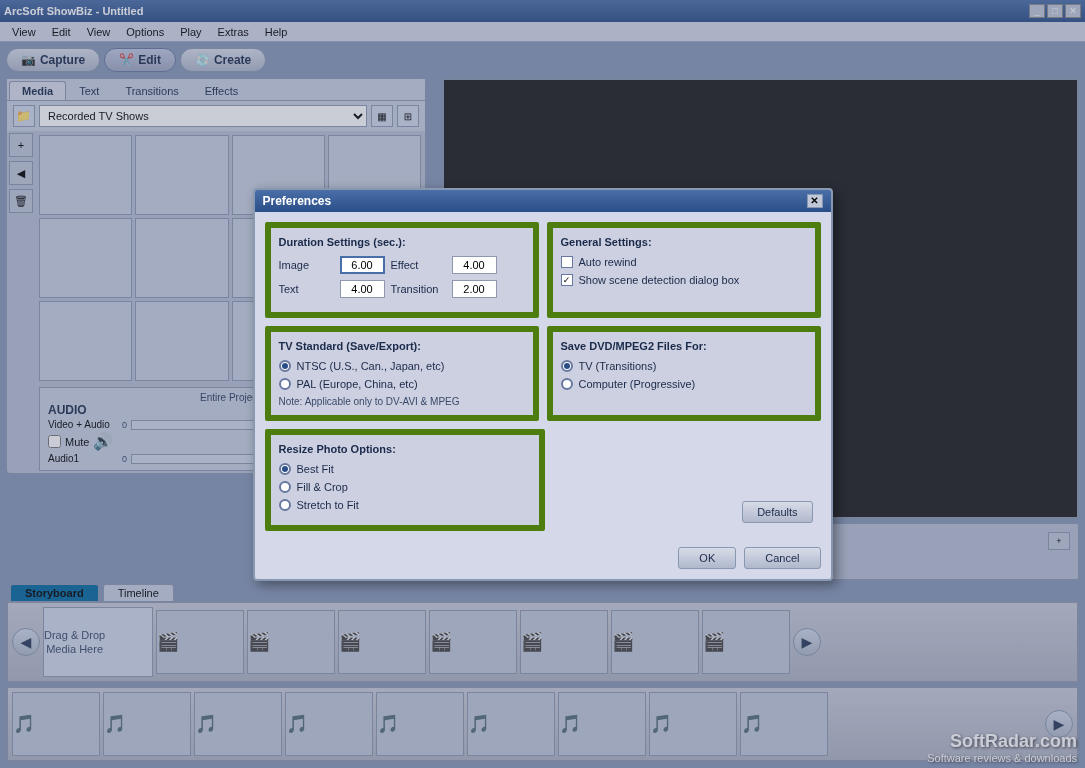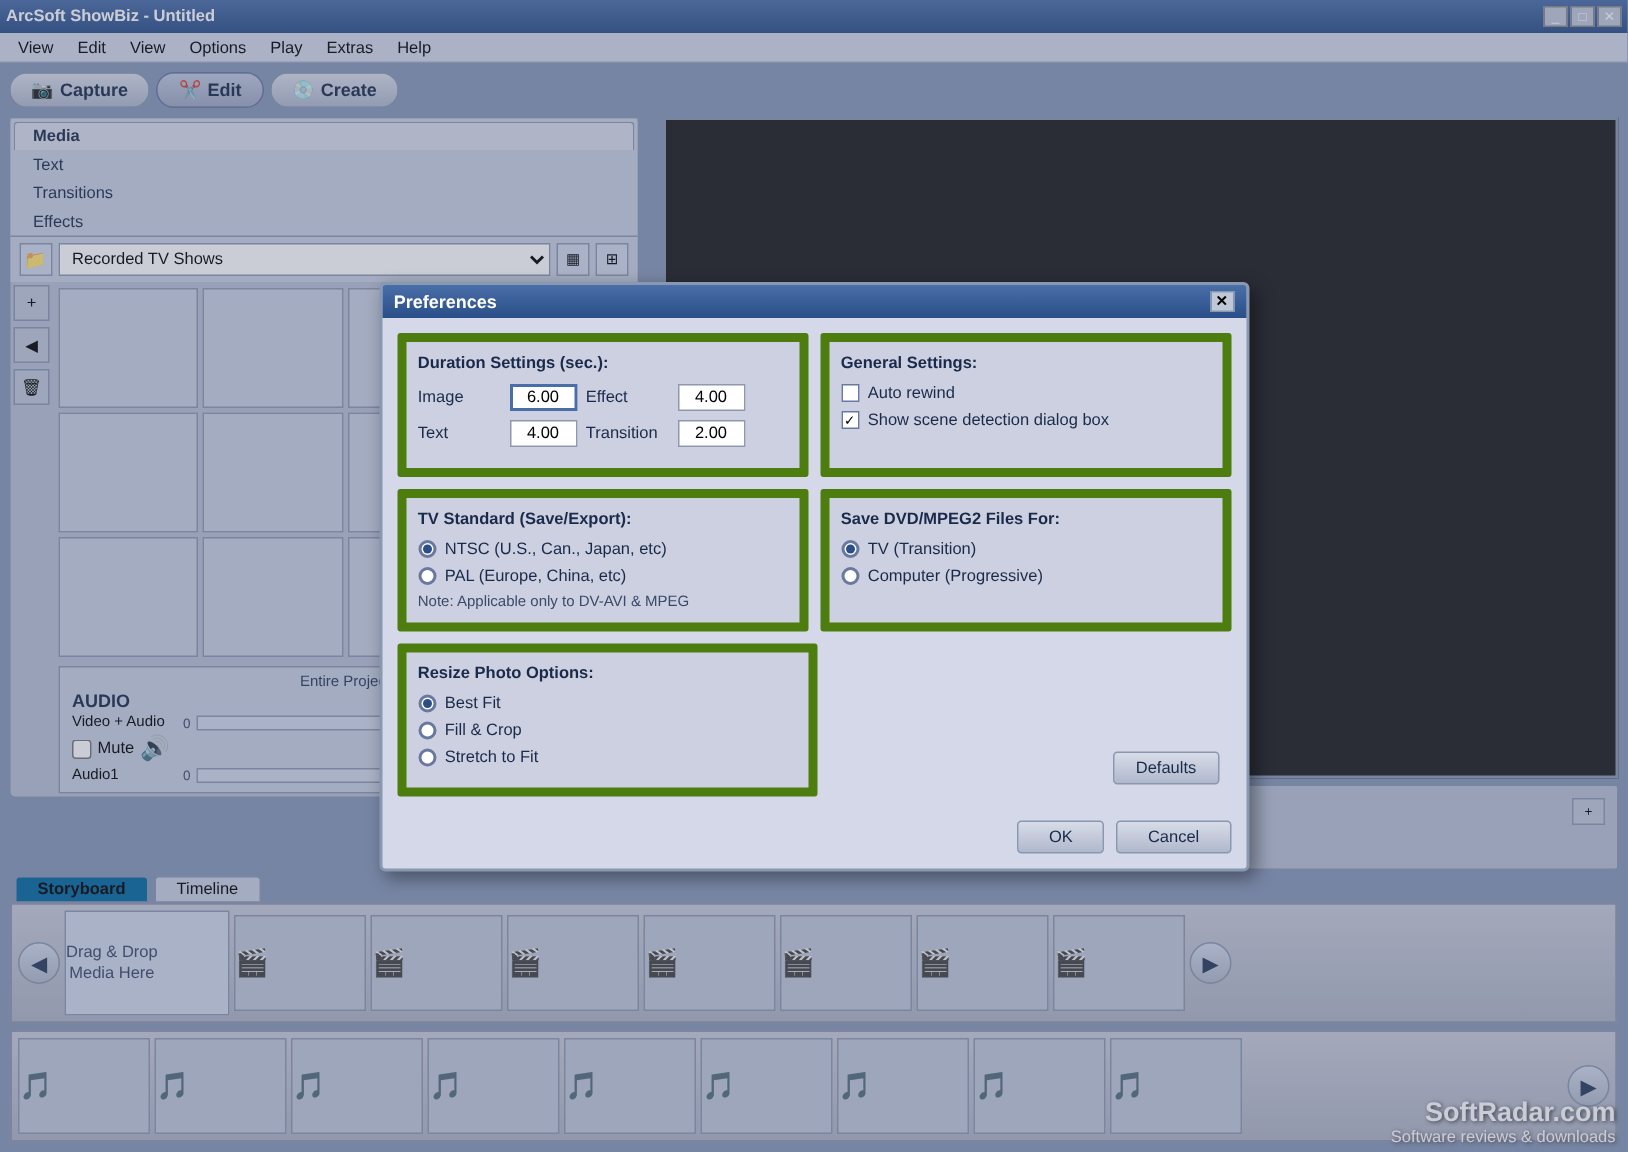--- a/index.html
+++ b/index.html
@@ -109,21 +109,20 @@
       border-radius: 4px;
       display: flex;
       flex-direction: column;
     }
 
     .tabs-row {
       display: flex;
       background: #c8d0e0;
       border-bottom: 1px solid #9098b0;
       padding: 2px 2px 0;
-      flex-direction: column;
     }
     .tab {
       padding: 3px 12px;
       font-size: 11px;
       cursor: pointer;
       border: 1px solid transparent;
       border-bottom: none;
       border-radius: 3px 3px 0 0;
       color: #1a2a4a;
     }
@@ -752,21 +751,21 @@
             <div class="radio-circle"></div>
             <span class="radio-label">PAL (Europe, China, etc)</span>
           </div>
           <div class="note-text">Note: Applicable only to DV-AVI &amp; MPEG</div>
         </div>
 
         <div class="dialog-section">
           <div class="dialog-section-title">Save DVD/MPEG2 Files For:</div>
           <div class="radio-row">
             <div class="radio-circle checked"></div>
-            <span class="radio-label">TV (Transition)</span>
+            <span class="radio-label">TV (Transitions)</span>
           </div>
           <div class="radio-row">
             <div class="radio-circle"></div>
             <span class="radio-label">Computer (Progressive)</span>
           </div>
         </div>
       </div>
 
       <div class="dialog-row">
         <div class="dialog-section">

